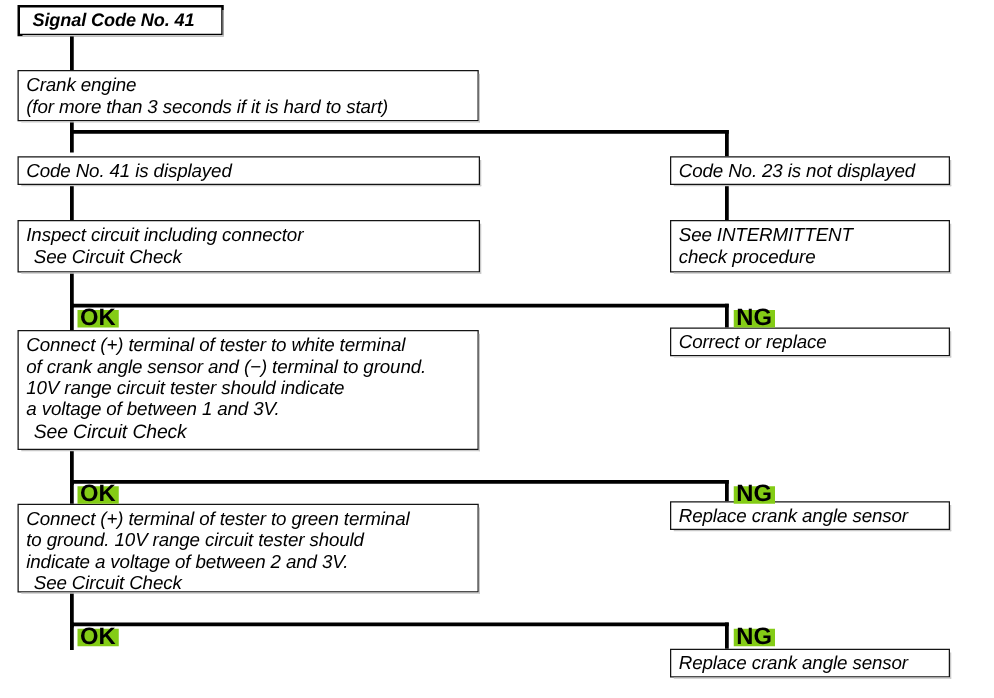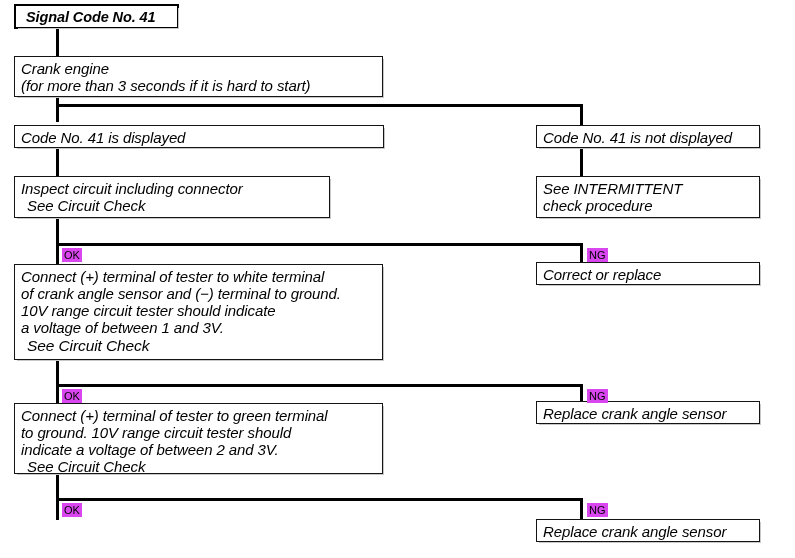--- a/index.html
+++ b/index.html
@@ -79,26 +79,27 @@
     position: absolute;
     background: #000000;
     z-index: 1;
   }
   .vline { width: 3px; }
   .hline { height: 3px; }
 
   
   .blabel {
     position: absolute;
-    font-size: 11px;
+    font-size: 19px;
     line-height: 14px;
     z-index: 4;
-    background: #d946ef;
+    background: #84cc16;
     padding: 0 2px;
     white-space: nowrap;
+    font-weight: bold;
   }
 </style>
 </head>
 <body>
 
 <div id="canvas">
 
   <div class="vline" style="left:56px; top:28px; height:30px;"></div>
 
   <div class="vline" style="left:56px; top:96px; height:26px;"></div>
@@ -138,25 +139,25 @@
   </div>
 
   <div class="box" style="left:14px; top:125px; width:370px; height:23px;padding-left:40px;">
     <div class="lines">
       <span class="ln">Code No. 41 is displayed</span>
     </div>
   </div>
 
   <div class="box" style="left:536px; top:125px; width:224px; height:23px;">
     <div class="lines">
-      <span class="ln">Code No. 41 is not displayed</span>
-    </div>
-  </div>
-
-  <div class="box topalign" style="left:14px; top:176px; width:316px; height:42px;padding-left:37px;">
+      <span class="ln">Code No. 23 is not displayed</span>
+    </div>
+  </div>
+
+  <div class="box topalign" style="left:14px; top:176px; width:370px; height:42px;padding-left:37px;">
     <div class="lines">
       <span class="ln">Inspect circuit including connector</span>
       <span class="ln indent">See Circuit Check</span>
     </div>
   </div>
 
   <div class="box topalign" style="left:536px; top:176px; width:224px; height:42px;">
     <div class="lines">
       <span class="ln">See INTERMITTENT</span>
       <span class="ln">check procedure</span>

